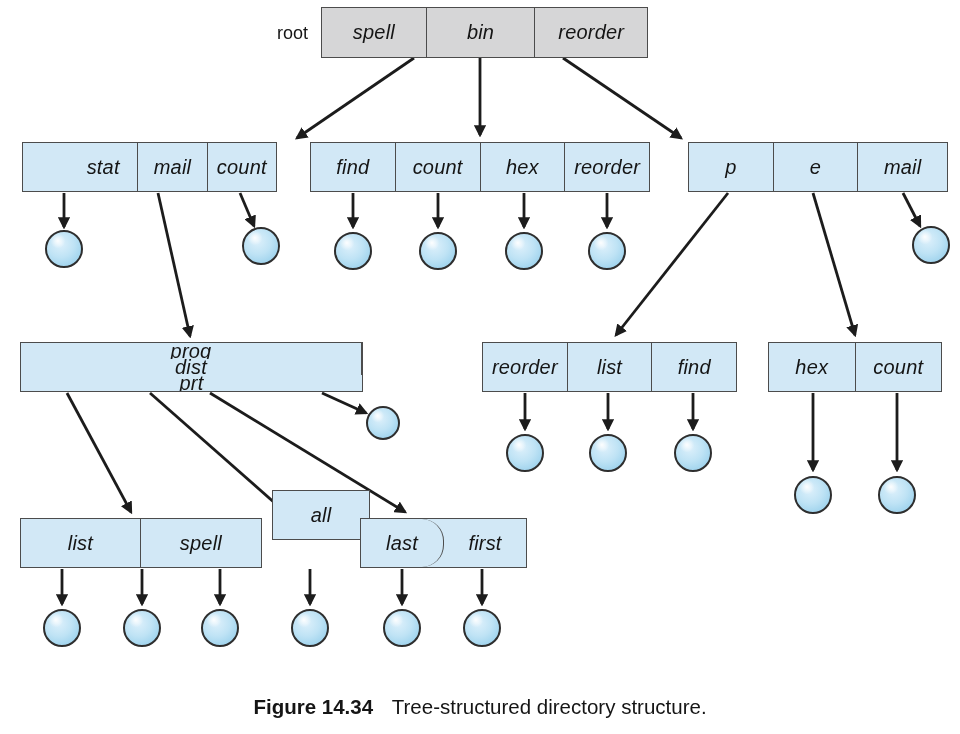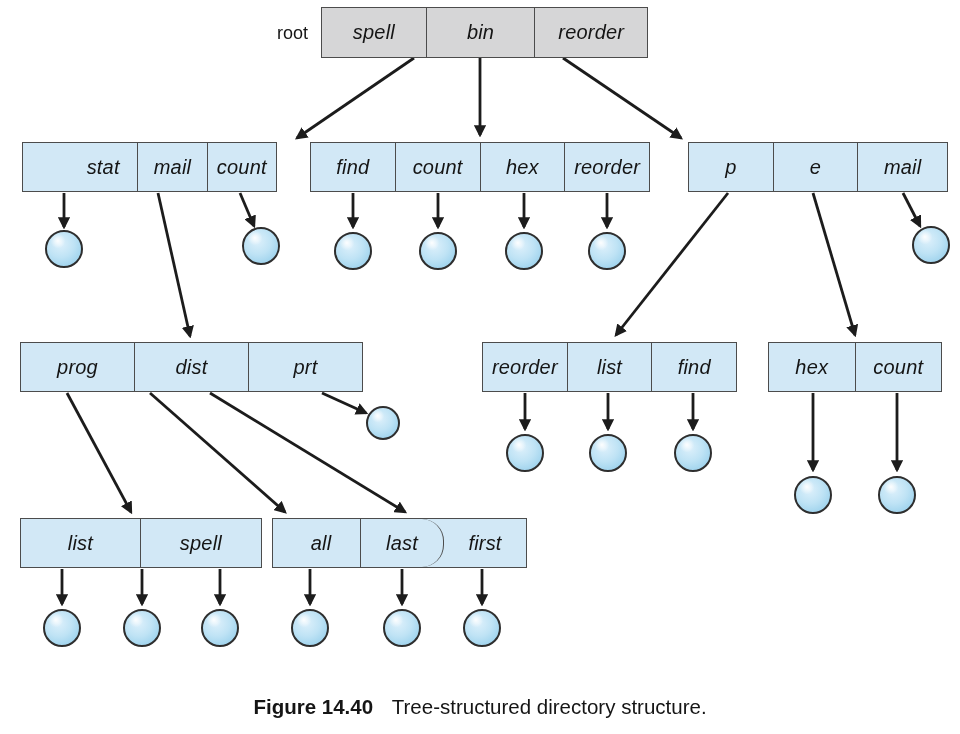--- a/index.html
+++ b/index.html
@@ -107,21 +107,21 @@
     <div class="cell" style="flex:1;">hex</div>
     <div class="cell" style="flex:1;">reorder</div>
   </div>
 
   <div class="dirbox" style="left:688px;top:142px;width:260px;">
     <div class="cell" style="flex:85;">p</div>
     <div class="cell" style="flex:85;">e</div>
     <div class="cell" style="flex:90;">mail</div>
   </div>
 
-  <div class="dirbox" style="left:20px;top:342px;width:343px;">
+  <div class="dirbox" style="left:20px;top:342px;width:343px;flex-direction:column;">
     <div class="cell" style="flex:1;">prog</div>
     <div class="cell" style="flex:1;">dist</div>
     <div class="cell" style="flex:1;">prt</div>
   </div>
 
   <div class="dirbox" style="left:482px;top:342px;width:255px;">
     <div class="cell" style="flex:1;">reorder</div>
     <div class="cell" style="flex:1;">list</div>
     <div class="cell" style="flex:1;">find</div>
   </div>
@@ -129,21 +129,21 @@
   <div class="dirbox" style="left:768px;top:342px;width:174px;">
     <div class="cell" style="flex:1;">hex</div>
     <div class="cell" style="flex:1;">count</div>
   </div>
 
   <div class="dirbox" style="left:20px;top:518px;width:242px;">
     <div class="cell" style="flex:80;">list</div>
     <div class="cell" style="flex:81;">spell</div>
   </div>
 
-  <div class="dirbox" style="left:272px;top:518px;width:98px;">
+  <div class="dirbox" style="left:272px;top:490px;width:98px;">
     <div class="cell" style="flex:1;">all</div>
   </div>
 
   <div class="dirbox" style="left:360px;top:518px;width:167px;">
     <div class="cell" style="flex:1;border-radius:22px;">last</div>
     <div class="cell" style="flex:1;">first</div>
   </div>
 
   <div class="file-circle" style="left:45px;top:230px;"></div>
   <div class="file-circle" style="left:242px;top:227px;"></div>
@@ -159,17 +159,17 @@
   <div class="file-circle" style="left:794px;top:476px;"></div>
   <div class="file-circle" style="left:878px;top:476px;"></div>
   <div class="file-circle" style="left:43px;top:609px;"></div>
   <div class="file-circle" style="left:123px;top:609px;"></div>
   <div class="file-circle" style="left:201px;top:609px;"></div>
   <div class="file-circle" style="left:291px;top:609px;"></div>
   <div class="file-circle" style="left:383px;top:609px;"></div>
   <div class="file-circle" style="left:463px;top:609px;"></div>
 
   <div class="caption">
-    <span class="num">Figure 14.40</span>
+    <span class="num">Figure 14.34</span>
     <span class="txt">Tree-structured directory structure.</span>
   </div>
 
 </div>
 
 </body></html>

